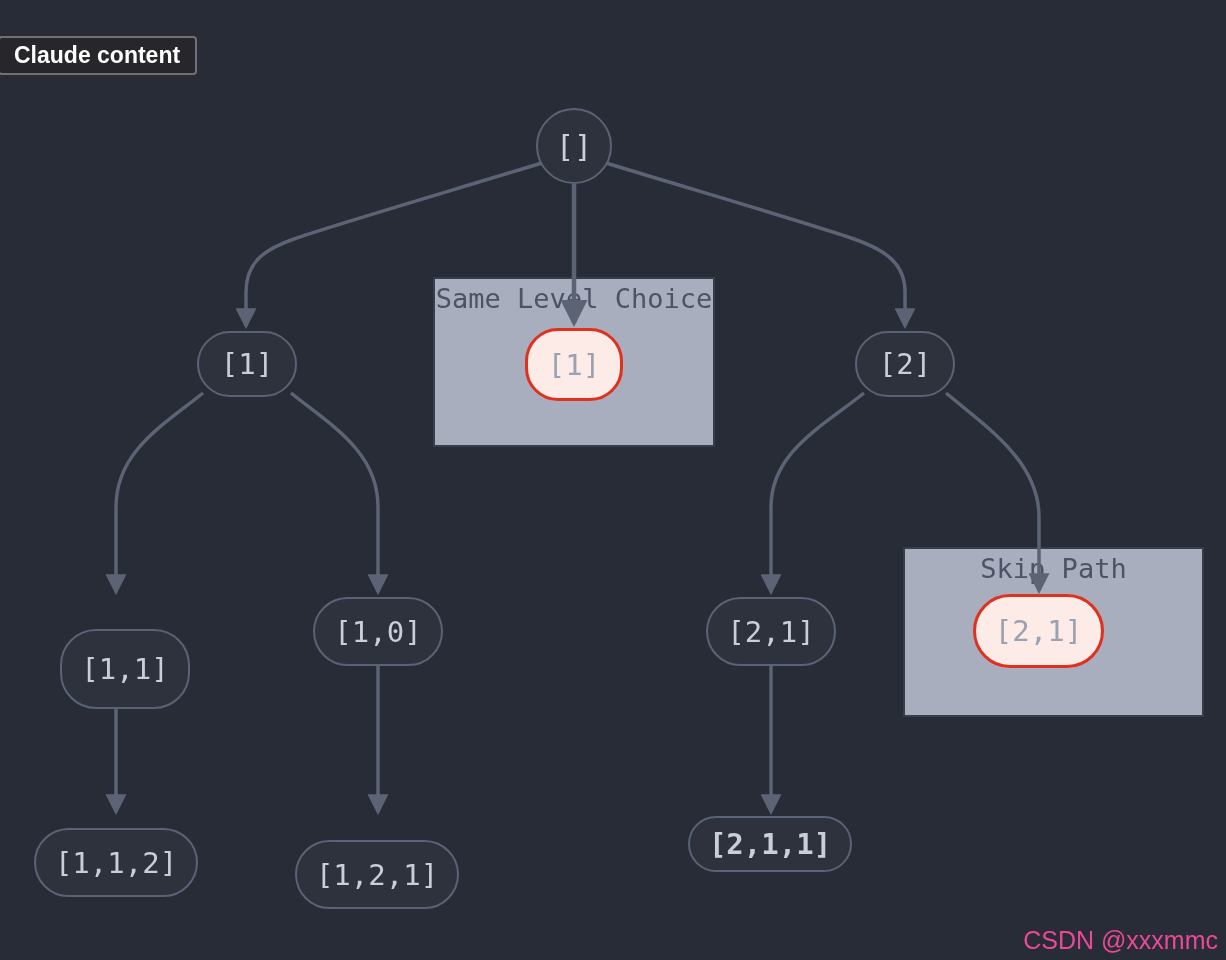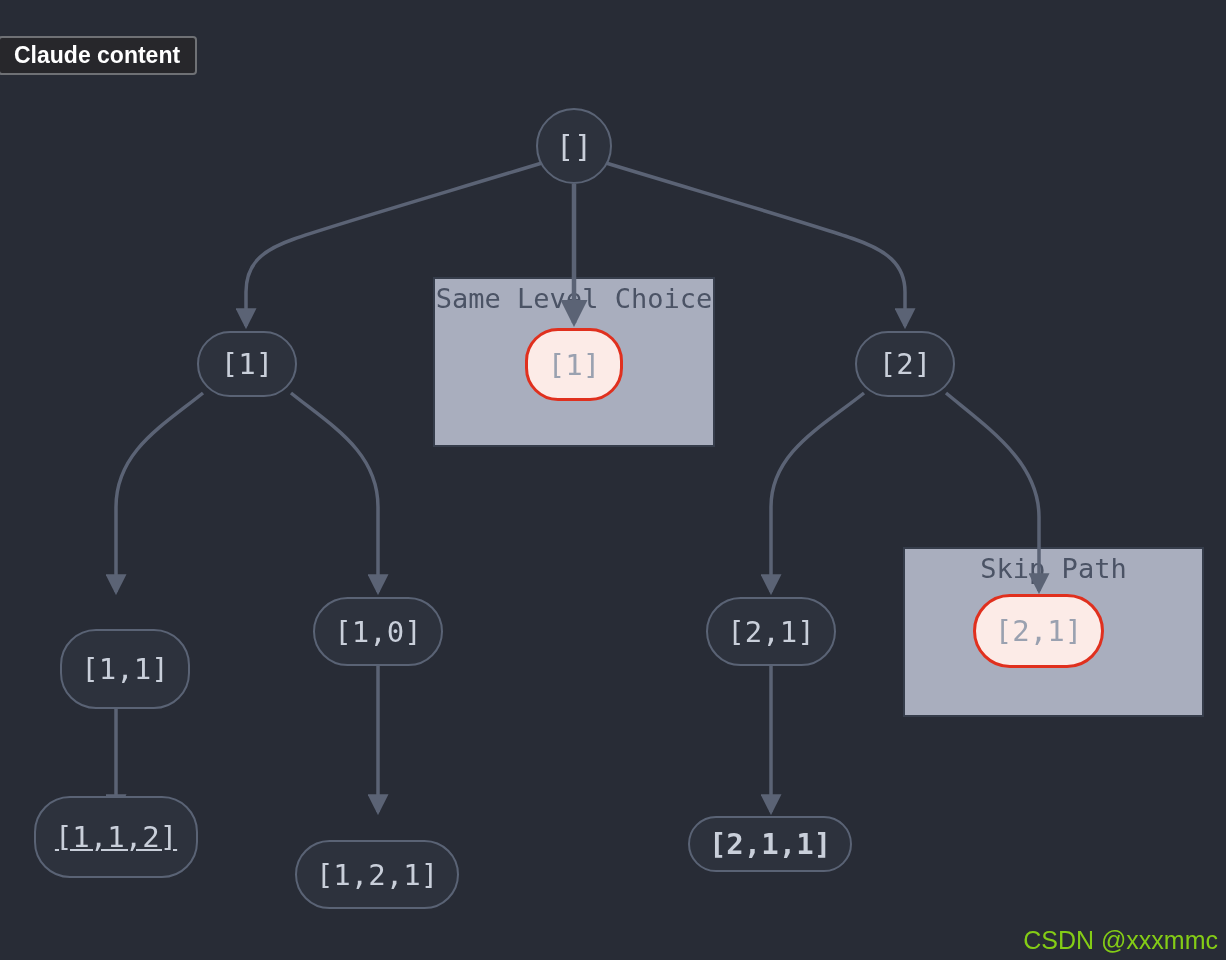--- a/index.html
+++ b/index.html
@@ -36,21 +36,21 @@
   .tooltip{
     position:absolute;left:-2px;top:36px;z-index:10;
     background:#27272b;border:2px solid #6f7175;border-radius:4px;
     color:#ffffff;font-family:"Liberation Sans", sans-serif;
     font-size:23px;font-weight:600;line-height:34px;
     padding:0 15px 1px 14px;white-space:nowrap;
   }
   
   .watermark{
     position:absolute;right:8px;bottom:5px;z-index:10;
-    color:#84cc16;font-family:"Liberation Sans", sans-serif;
+    color:#ec4899;font-family:"Liberation Sans", sans-serif;
     font-size:25px;white-space:nowrap;
   }
 </style>
 </head>
 <body>
 
 <div class="tooltip">Claude content</div>
 
 <div class="hbox" style="left:433px;top:277px;width:282px;height:170px;">
   <div class="hbox-label">Same Level Choice</div>
@@ -81,20 +81,20 @@
 
 <div class="node circle" style="left:536px;top:108px;width:76px;height:76px;">[]</div>
 
 <div class="node stadium" style="left:197px;top:331px;width:100px;height:66px;border-radius:33px;">[1]</div>
 <div class="node stadium" style="left:855px;top:331px;width:100px;height:66px;border-radius:33px;">[2]</div>
 
 <div class="node stadium" style="left:60px;top:597px;width:130px;height:80px;margin-top:32px;">[1,1]</div>
 <div class="node stadium" style="left:313px;top:597px;width:130px;height:69px;">[1,0]</div>
 <div class="node stadium" style="left:706px;top:597px;width:130px;height:69px;">[2,1]</div>
 
-<div class="node stadium" style="left:34px;top:796px;width:164px;height:82px;text-decoration:underline;">[1,1,2]</div>
+<div class="node stadium" style="left:34px;top:828px;width:164px;height:69px;">[1,1,2]</div>
 <div class="node stadium" style="left:295px;top:840px;width:164px;height:69px;">[1,2,1]</div>
 <div class="node stadium" style="left:688px;top:816px;width:164px;height:56px;font-weight:bold;">[2,1,1]</div>
 
 <div class="node stadium hl" style="left:525px;top:328px;width:98px;height:73px;border-radius:33px;">[1]</div>
 <div class="node stadium hl" style="left:973px;top:594px;width:131px;height:74px;border-radius:37px;">[2,1]</div>
 
 <div class="watermark">CSDN @xxxmmc</div>
 
 </body></html>

